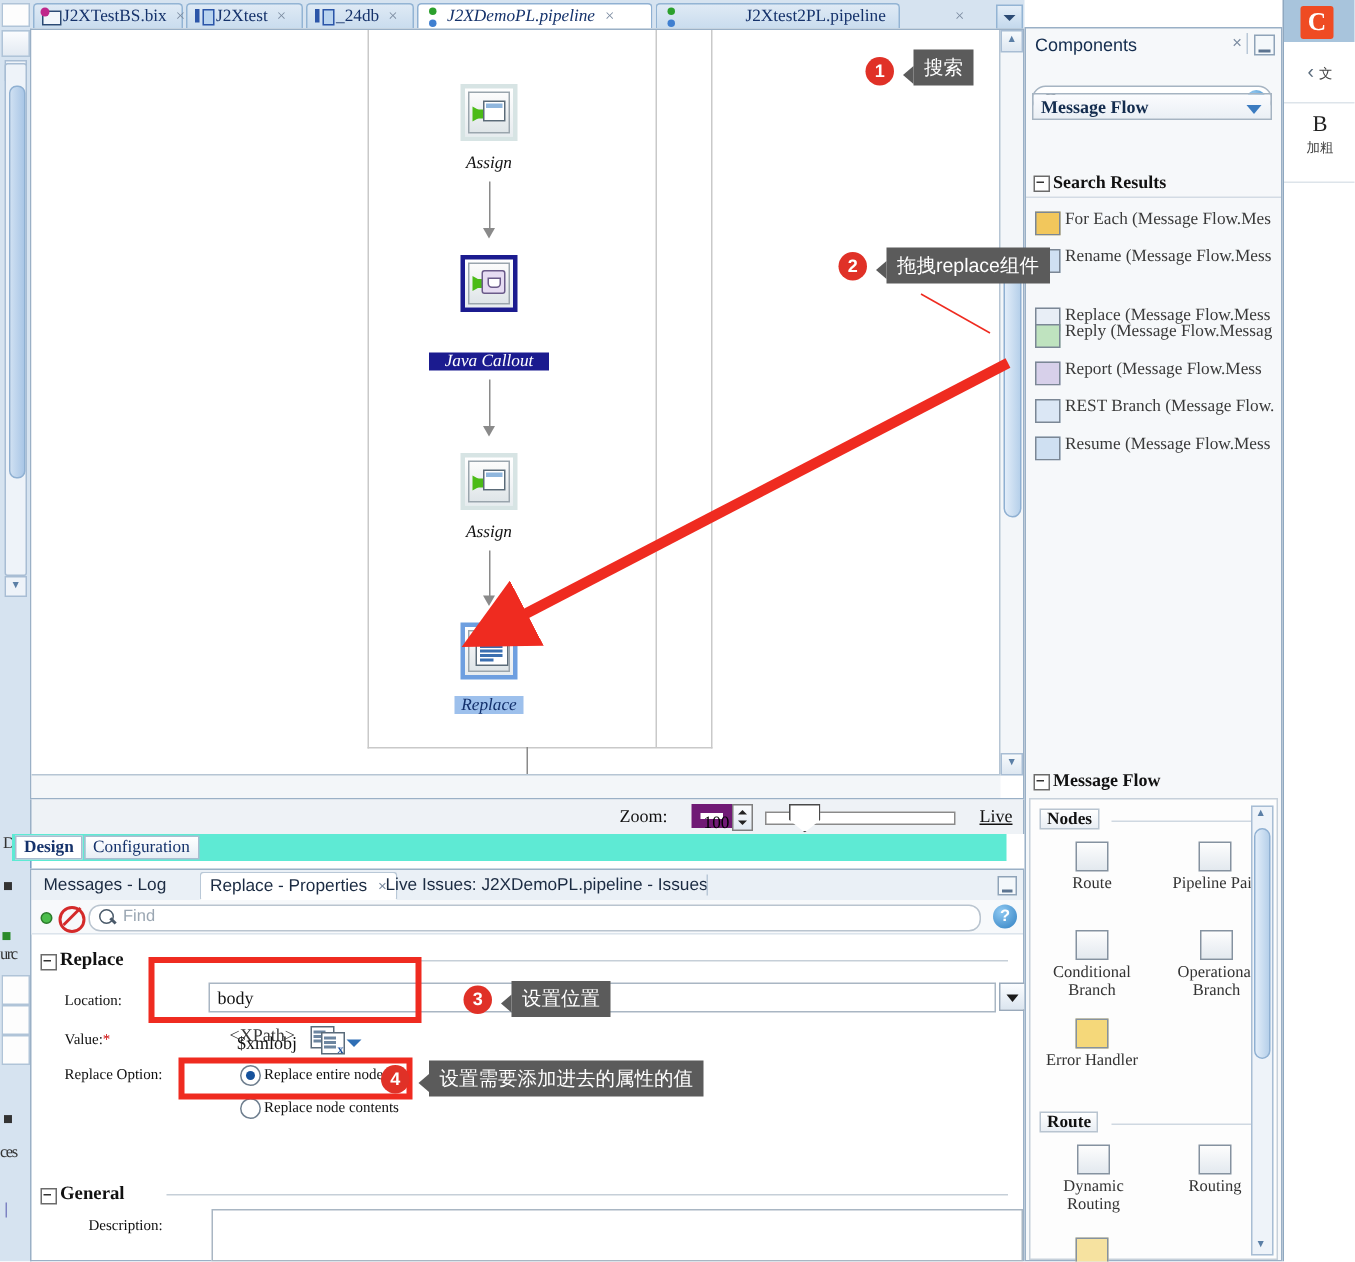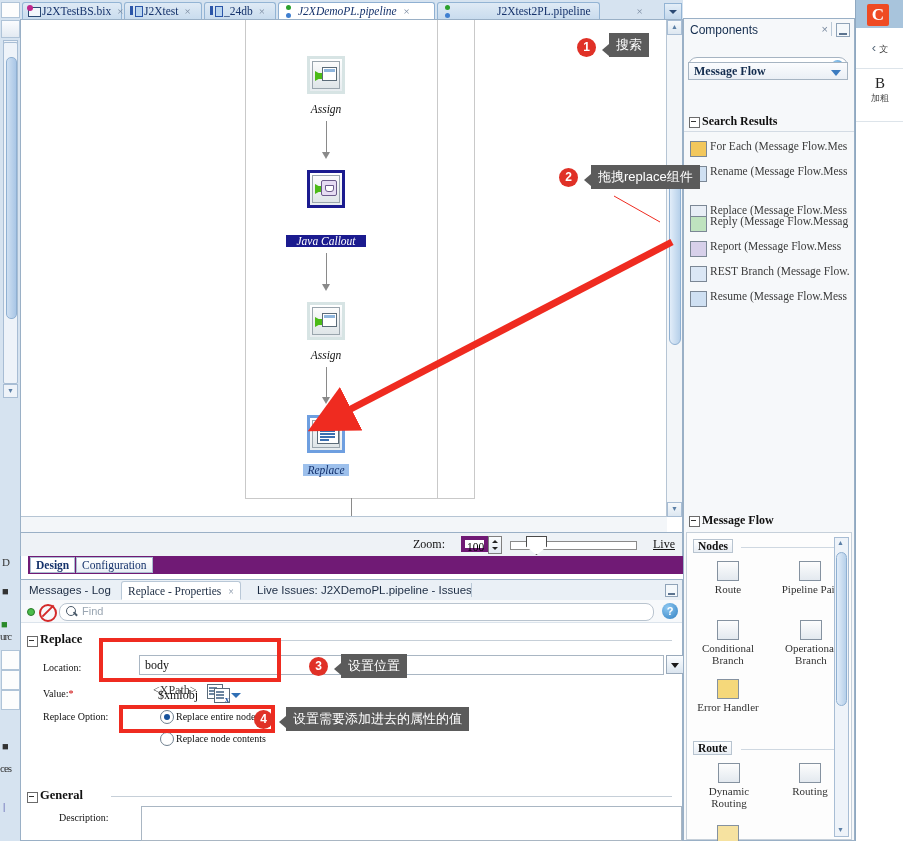--- a/index.html
+++ b/index.html
@@ -73,30 +73,30 @@
   .gpage i{position:absolute;left:2px;width:15px;height:1.5px;background:#3b6fb0;display:block;}
   .gdown{position:absolute;right:3px;top:3px;width:0;height:0;border-left:6px solid transparent;border-right:6px solid transparent;border-top:9px solid #4cbb17;}
 
   
   .vsb{position:absolute;right:0;top:0;width:15px;bottom:15px;background:#f3f6f9;border-left:1px solid #b6c5d4;}
   .hsb{position:absolute;left:0;bottom:0;right:15px;height:15px;background:#f3f6f9;border-top:1px solid #b6c5d4;}
   .sb-btn{position:absolute;width:13px;height:13px;background:linear-gradient(to bottom,#f7fafc,#dde7f1);border:1px solid #a8bdd4;color:#5b7fa6;font-size:7px;text-align:center;line-height:12px;}
   .sb-thumb{position:absolute;background:linear-gradient(to right,#e2edf9,#b6d0ea);border:1px solid #8fb0d2;border-radius:6px;}
 
   
-  .dtabs{position:absolute;left:28px;top:556px;width:663px;height:18px;background:#701a75;}
+  .dtabs{position:absolute;left:8px;top:556px;width:663px;height:18px;background:#5eead4;}
   .dtab{position:absolute;top:1px;height:16px;box-sizing:border-box;padding:0 5px;
         font-family:"Liberation Serif",serif;font-size:11.5px;color:#15326b;
         background:linear-gradient(to bottom,#ffffff,#e8eef5);border:1px solid #aabdd0;line-height:14px;}
   .dtab.active{background:#fff;font-weight:bold;}
 
   
   .zoombar{position:absolute;left:20px;top:533px;width:663px;height:23px;background:#eef2f6;border-left:1px solid #9ab0c6;border-right:1px solid #9ab0c6;box-sizing:border-box;}
   .zlabel{position:absolute;font-family:"Liberation Serif",serif;font-size:12px;color:#111;}
-  .zinput{position:absolute;width:27px;height:16px;background:#fff;border:4px solid #701a75;font-family:"Liberation Serif",serif;font-size:11.5px;text-align:left;padding-left:2px;box-sizing:border-box;line-height:15px;}
+  .zinput{position:absolute;width:27px;height:16px;background:#fff;border:6px solid #701a75;font-family:"Liberation Serif",serif;font-size:11.5px;text-align:left;padding-left:2px;box-sizing:border-box;line-height:15px;}
   .zspin{position:absolute;width:12px;height:16px;background:linear-gradient(to bottom,#fafcfe,#e1e9f2);border:1px solid #7f7f7f;}
   .zspin:before{content:"";position:absolute;left:3px;top:3px;border-left:3px solid transparent;border-right:3px solid transparent;border-bottom:3px solid #222;}
   .zspin:after{content:"";position:absolute;left:3px;bottom:3px;border-left:3px solid transparent;border-right:3px solid transparent;border-top:3px solid #222;}
   .ztrack{position:absolute;height:7px;background:#fff;border:1px solid #8a8a8a;}
   .zthumb{position:absolute;width:19px;height:17px;background:#fff;border:1px solid #4a4a4a;
           clip-path:polygon(0 0,100% 0,100% 55%,50% 100%,0 55%);}
   .zreset{position:absolute;font-family:"Liberation Serif",serif;font-size:12px;color:#111;text-decoration:underline;}
 
   
   .props{position:absolute;left:20px;top:579px;width:663px;height:262px;background:#fff;border:1px solid #9ab0c6;box-sizing:border-box;}
@@ -317,21 +317,21 @@
 
   <div class="dtabs">
     <span class="dtab active" style="left:2px;">Design</span>
     <span class="dtab" style="left:48px;">Configuration</span>
   </div>
 
   <div class="props">
 
     <div class="ptabbar">
       <span class="ptab" style="left:2px;">Messages - Log</span>
-      <span class="ptab active" style="left:100px;font-family:Liberation Serif, serif;">
+      <span class="ptab active" style="left:112px;">
         <span>Replace - Properties</span>
         <span class="x">×</span>
       </span>
       <span class="ptab" style="left:230px;">Live Issues: J2XDemoPL.pipeline - Issues</span>
       <span style="position:absolute;left:450px;top:3px;width:1px;height:14px;background:#b9c8d7;"></span>
       <span class="pmin"></span>
     </div>
 
     <div class="findrow">
       <span class="greendot"></span>

